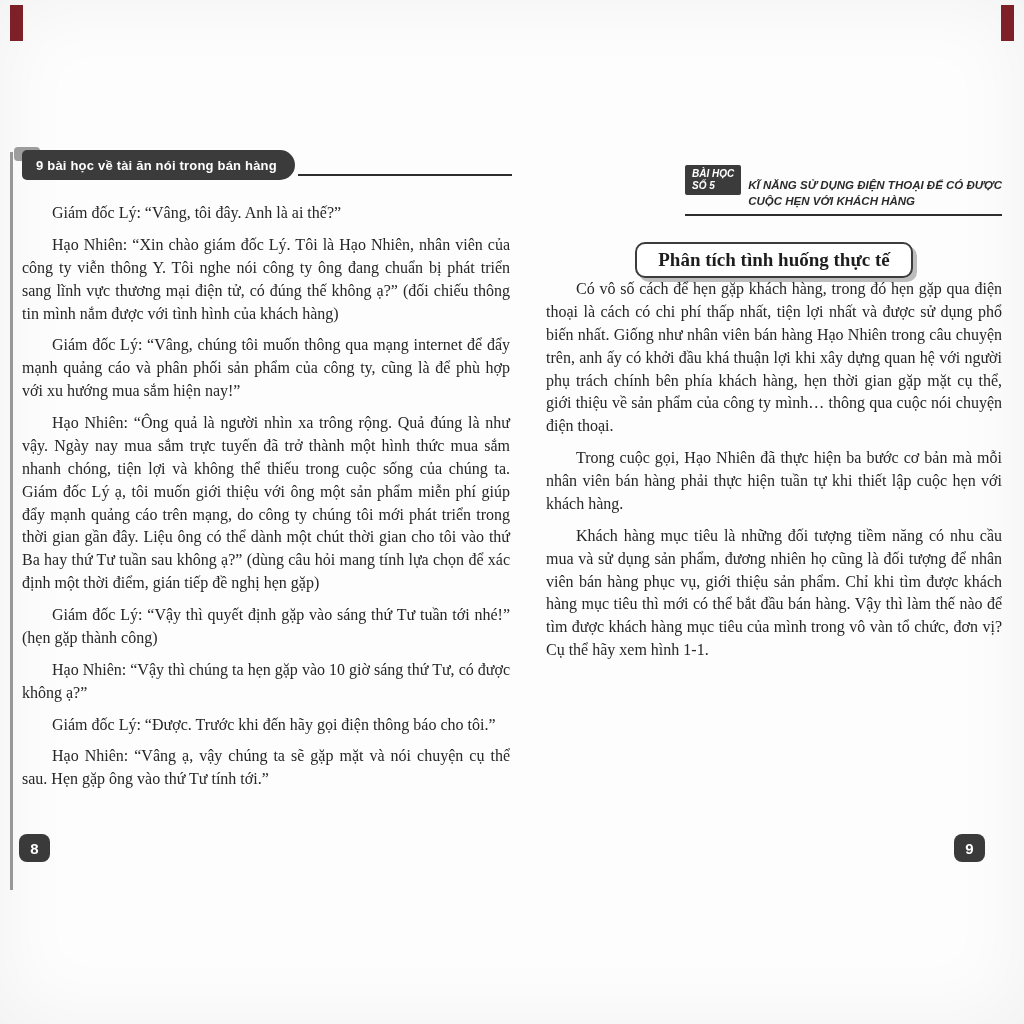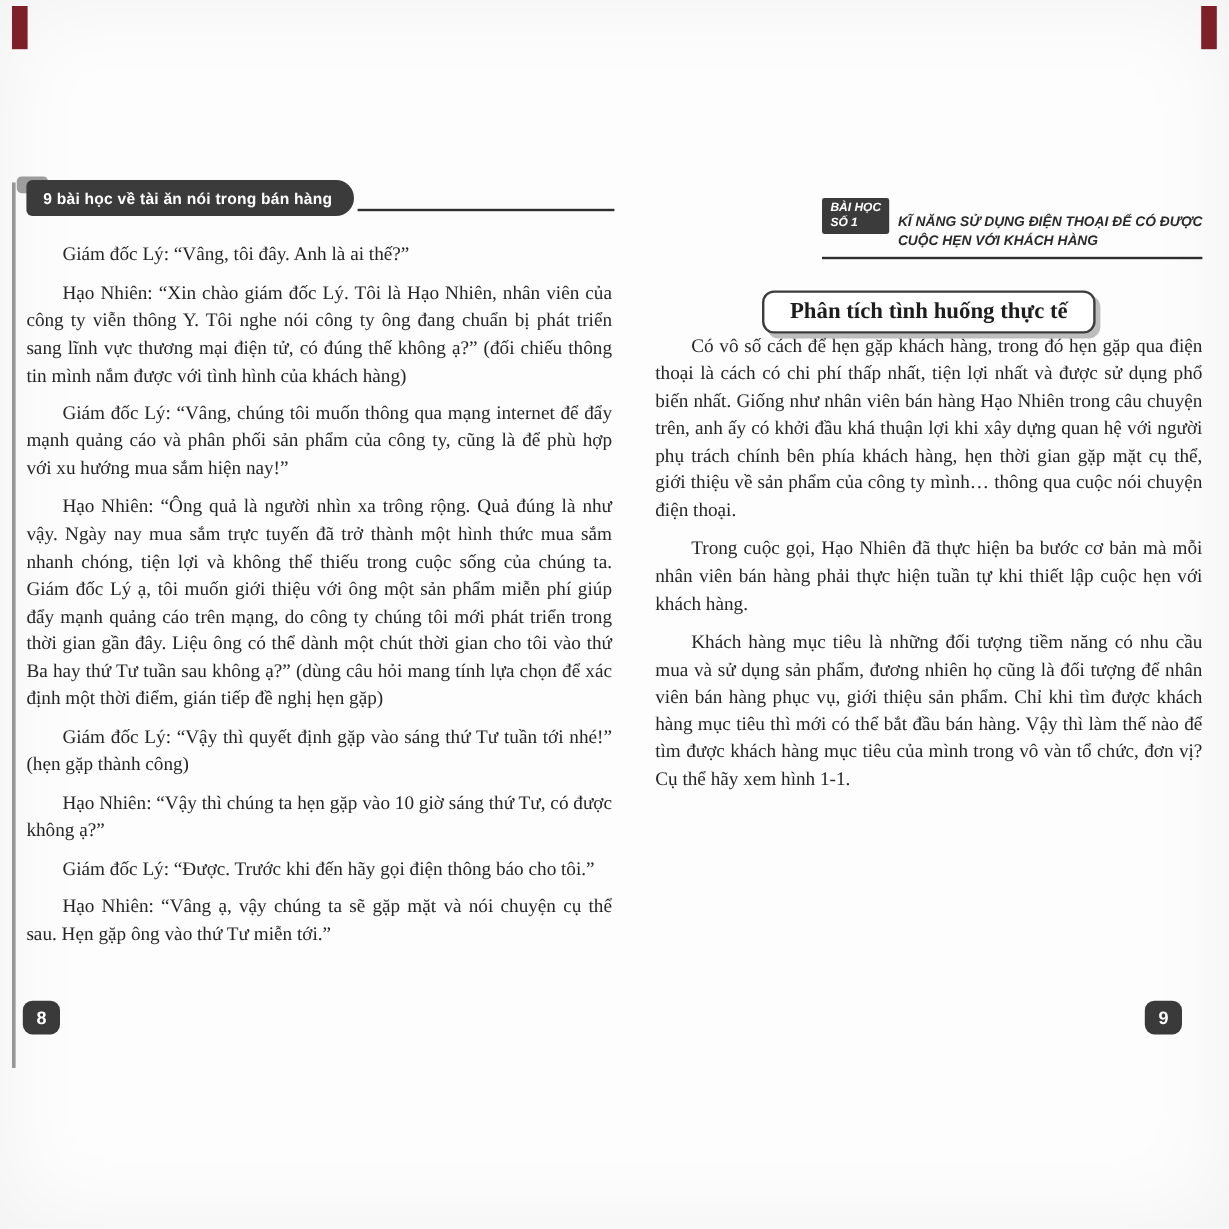--- a/index.html
+++ b/index.html
@@ -127,31 +127,31 @@
     </header>
 
     <main class="lp-body">
       <p class="body-par">Giám đốc Lý: “Vâng, tôi đây. Anh là ai thế?”</p>
       <p class="body-par">Hạo Nhiên: “Xin chào giám đốc Lý. Tôi là Hạo Nhiên, nhân viên của công ty viễn thông Y. Tôi nghe nói công ty ông đang chuẩn bị phát triển sang lĩnh vực thương mại điện tử, có đúng thế không ạ?” (đối chiếu thông tin mình nắm được với tình hình của khách hàng)</p>
       <p class="body-par">Giám đốc Lý: “Vâng, chúng tôi muốn thông qua mạng internet để đẩy mạnh quảng cáo và phân phối sản phẩm của công ty, cũng là để phù hợp với xu hướng mua sắm hiện nay!”</p>
       <p class="body-par">Hạo Nhiên: “Ông quả là người nhìn xa trông rộng. Quả đúng là như vậy. Ngày nay mua sắm trực tuyến đã trở thành một hình thức mua sắm nhanh chóng, tiện lợi và không thể thiếu trong cuộc sống của chúng ta. Giám đốc Lý ạ, tôi muốn giới thiệu với ông một sản phẩm miễn phí giúp đẩy mạnh quảng cáo trên mạng, do công ty chúng tôi mới phát triển trong thời gian gần đây. Liệu ông có thể dành một chút thời gian cho tôi vào thứ Ba hay thứ Tư tuần sau không ạ?” (dùng câu hỏi mang tính lựa chọn để xác định một thời điểm, gián tiếp đề nghị hẹn gặp)</p>
       <p class="body-par">Giám đốc Lý: “Vậy thì quyết định gặp vào sáng thứ Tư tuần tới nhé!” (hẹn gặp thành công)</p>
       <p class="body-par">Hạo Nhiên: “Vậy thì chúng ta hẹn gặp vào 10 giờ sáng thứ Tư, có được không ạ?”</p>
       <p class="body-par">Giám đốc Lý: “Được. Trước khi đến hãy gọi điện thông báo cho tôi.”</p>
-      <p class="body-par">Hạo Nhiên: “Vâng ạ, vậy chúng ta sẽ gặp mặt và nói chuyện cụ thể sau. Hẹn gặp ông vào thứ Tư miễn tới.”</p>
+      <p class="body-par">Hạo Nhiên: “Vâng ạ, vậy chúng ta sẽ gặp mặt và nói chuyện cụ thể sau. Hẹn gặp ông vào thứ Tư tính tới.”</p>
       <p class="body-par"></p>
     </main>
   </div>
 
   <div class="page page-right">
     <header class="rp-header">
       <div class="rp-header-inner">
         <div class="rp-lesson-badge">
           <span>BÀI HỌC</span>
-          <span>SỐ 1</span>
+          <span>SỐ 5</span>
         </div>
         <div class="rp-title">
           <div>KĨ NĂNG SỬ DỤNG ĐIỆN THOẠI ĐỂ CÓ ĐƯỢC</div>
           <div>CUỘC HẸN VỚI KHÁCH HÀNG</div>
         </div>
       </div>
     </header>
 
     <div class="section-box">
       <span>Phân tích tình huống thực tế</span>

